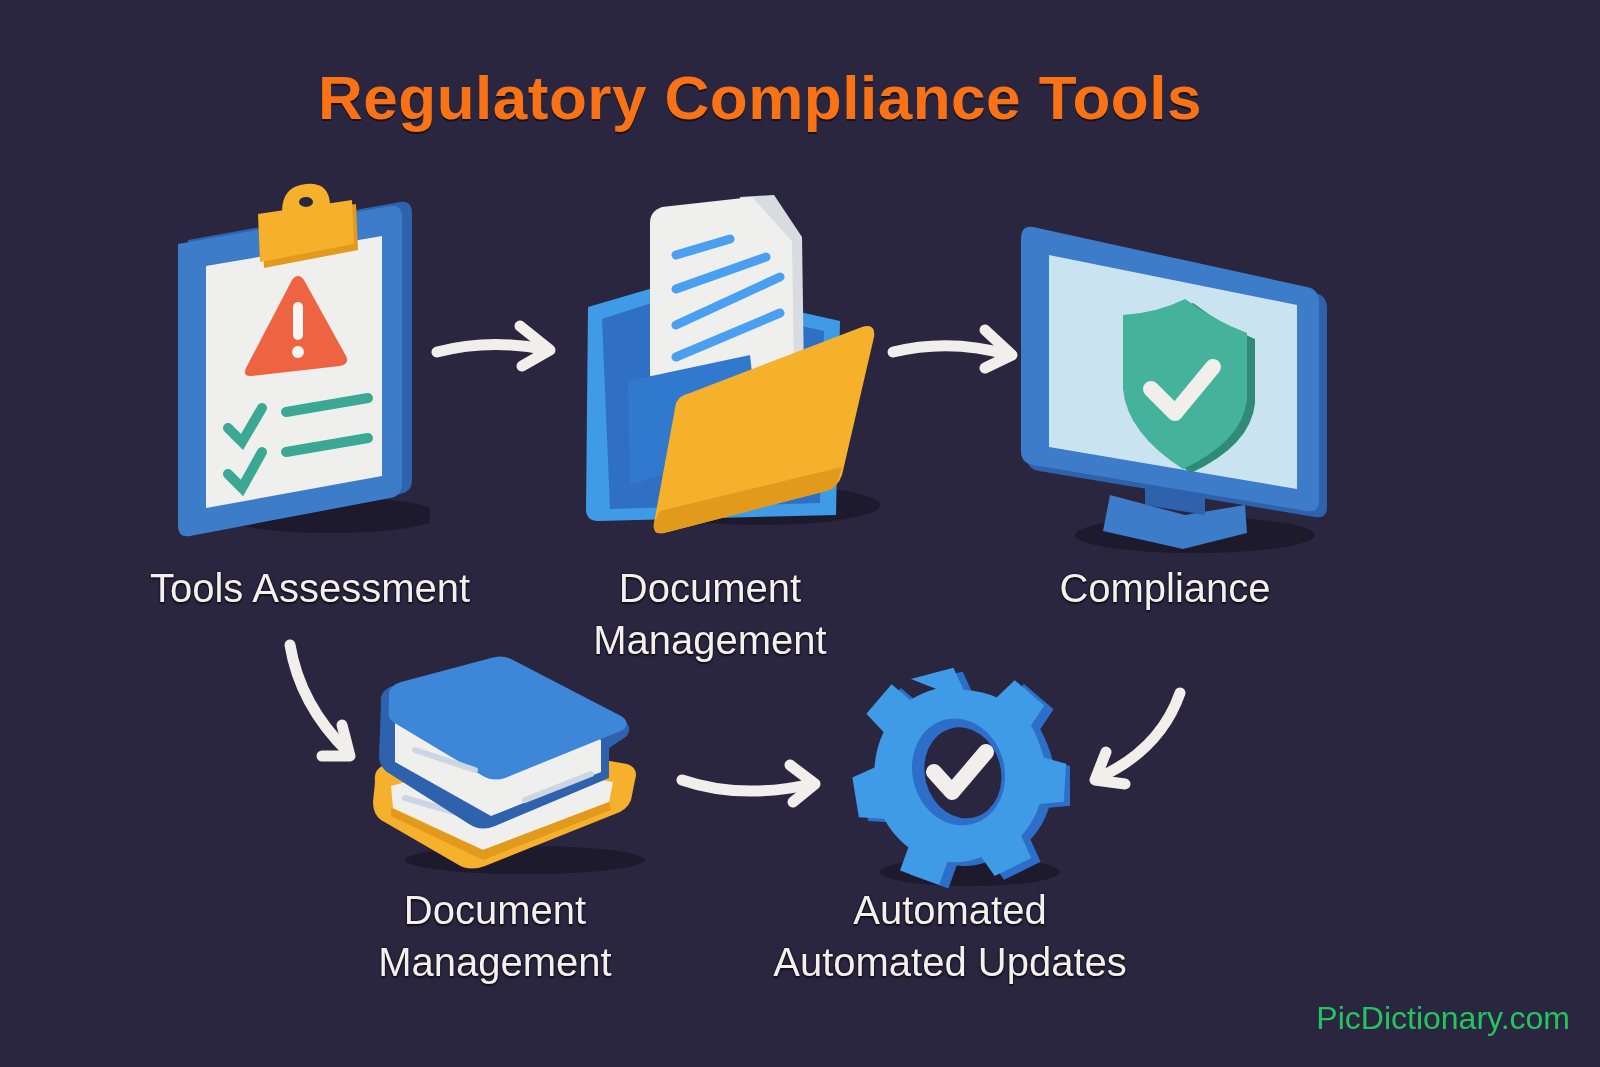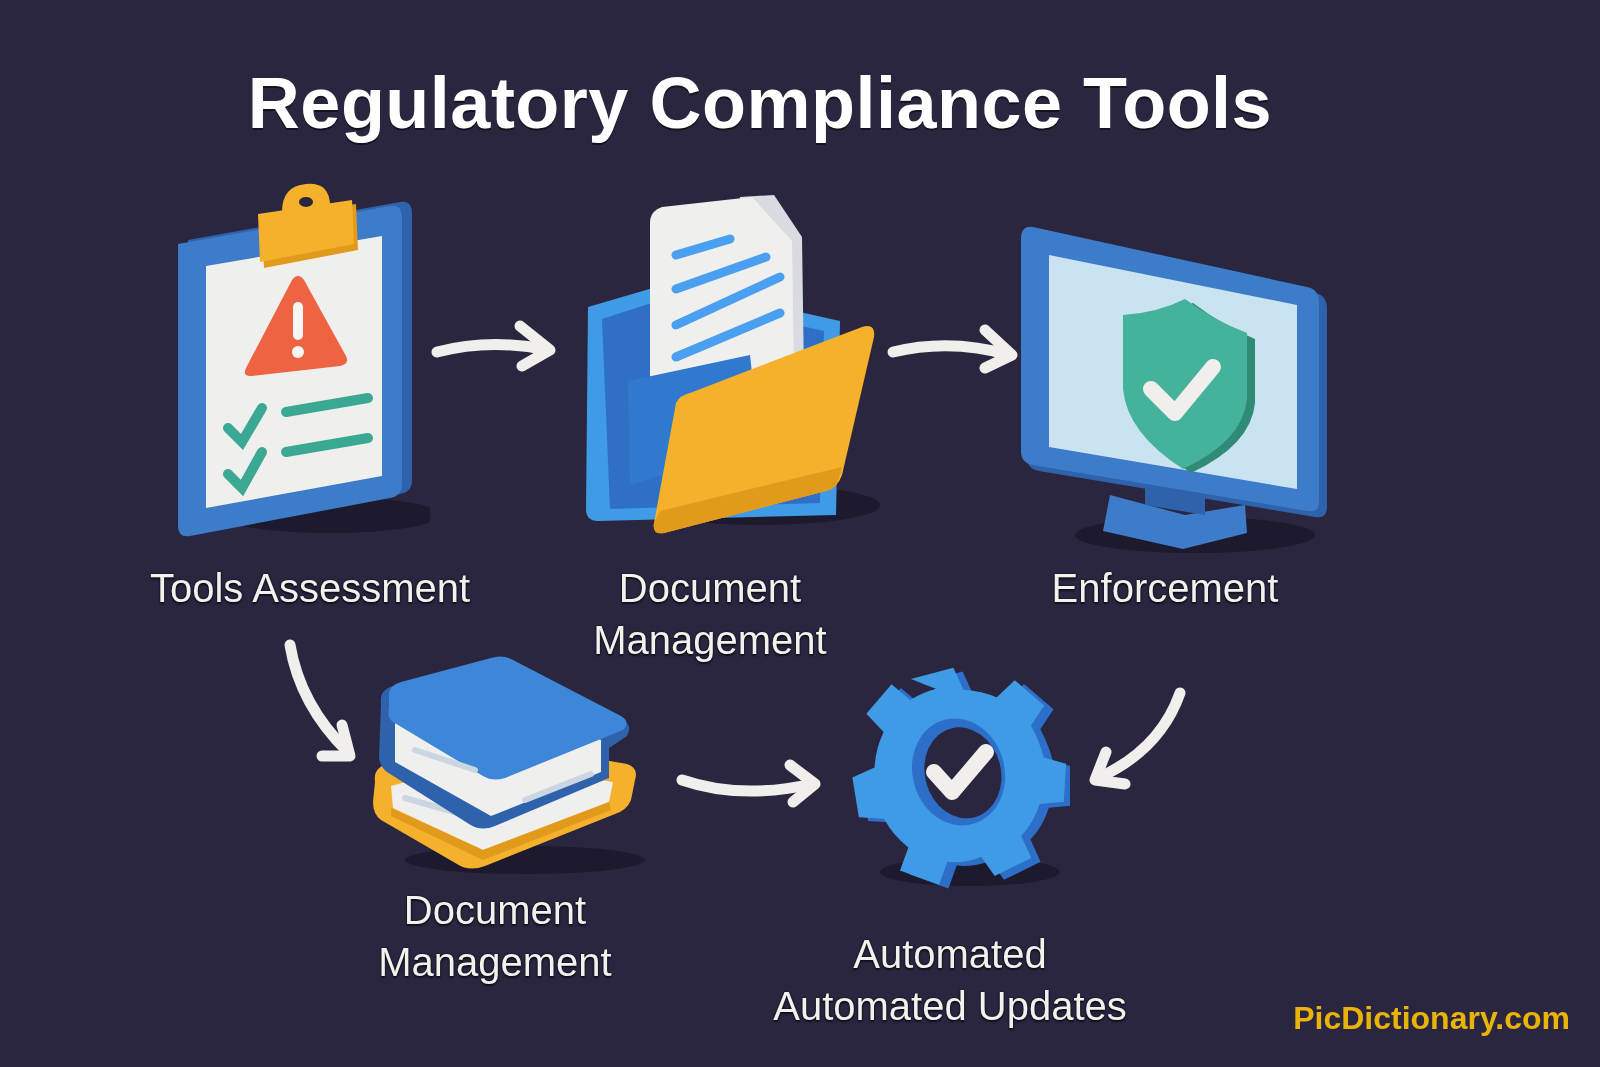--- a/index.html
+++ b/index.html
@@ -4,33 +4,33 @@
 <style>
   html, body { margin: 0; padding: 0; }
   body {
     width: 1600px; height: 1067px; overflow: hidden;
     background: #2a2640;
     font-family: "Liberation Sans", "DejaVu Sans", sans-serif;
     position: relative;
   }
   .title {
     position: absolute; left: 0; width: 1520px; top: 62px;
-    text-align: center; color: #ffffff;
-    font-size: 72px; font-weight: 700; letter-spacing: 0.5px;
+    text-align: center; color: #f97316;
+    font-size: 62px; font-weight: 700; letter-spacing: 0.5px;
     text-shadow: 0 2px 0 #14121f;
   }
   .label {
     position: absolute; color: #f2f1ee; text-align: center;
     font-size: 40px; font-weight: 400; line-height: 52px;
     text-shadow: 0 0 2px #000, 0 2px 2px #14121f;
   }
   .label span { display: block; }
   .watermark {
     position: absolute; right: 30px; bottom: 30px;
-    color: #eab308; font-size: 32px; font-weight: bold;
+    color: #22c55e; font-size: 32px;
   }
   svg.layer { position: absolute; left: 0; top: 0; }
   .icon { position: absolute; }
 </style>
 </head>
 <body>
 
 <div class="title">Regulatory Compliance Tools</div>
 
 <svg class="layer" width="1600" height="1067">
@@ -144,24 +144,24 @@
 </svg>
 
 <div class="label" style="left:130px;top:562px;width:360px;">
   <span>Tools Assessment</span>
 </div>
 <div class="label" style="left:560px;top:562px;width:300px;">
   <span>Document</span>
   <span>Management</span>
 </div>
 <div class="label" style="left:1020px;top:562px;width:290px;">
-  <span>Enforcement</span>
+  <span>Compliance</span>
 </div>
 <div class="label" style="left:340px;top:884px;width:310px;">
   <span>Document</span>
   <span>Management</span>
 </div>
-<div class="label" style="left:730px;top:884px;width:440px;margin-top:44px;">
+<div class="label" style="left:730px;top:884px;width:440px;">
   <span>Automated</span>
   <span>Automated Updates</span>
 </div>
 
 <div class="watermark">PicDictionary.com</div>
 
 </body></html>

